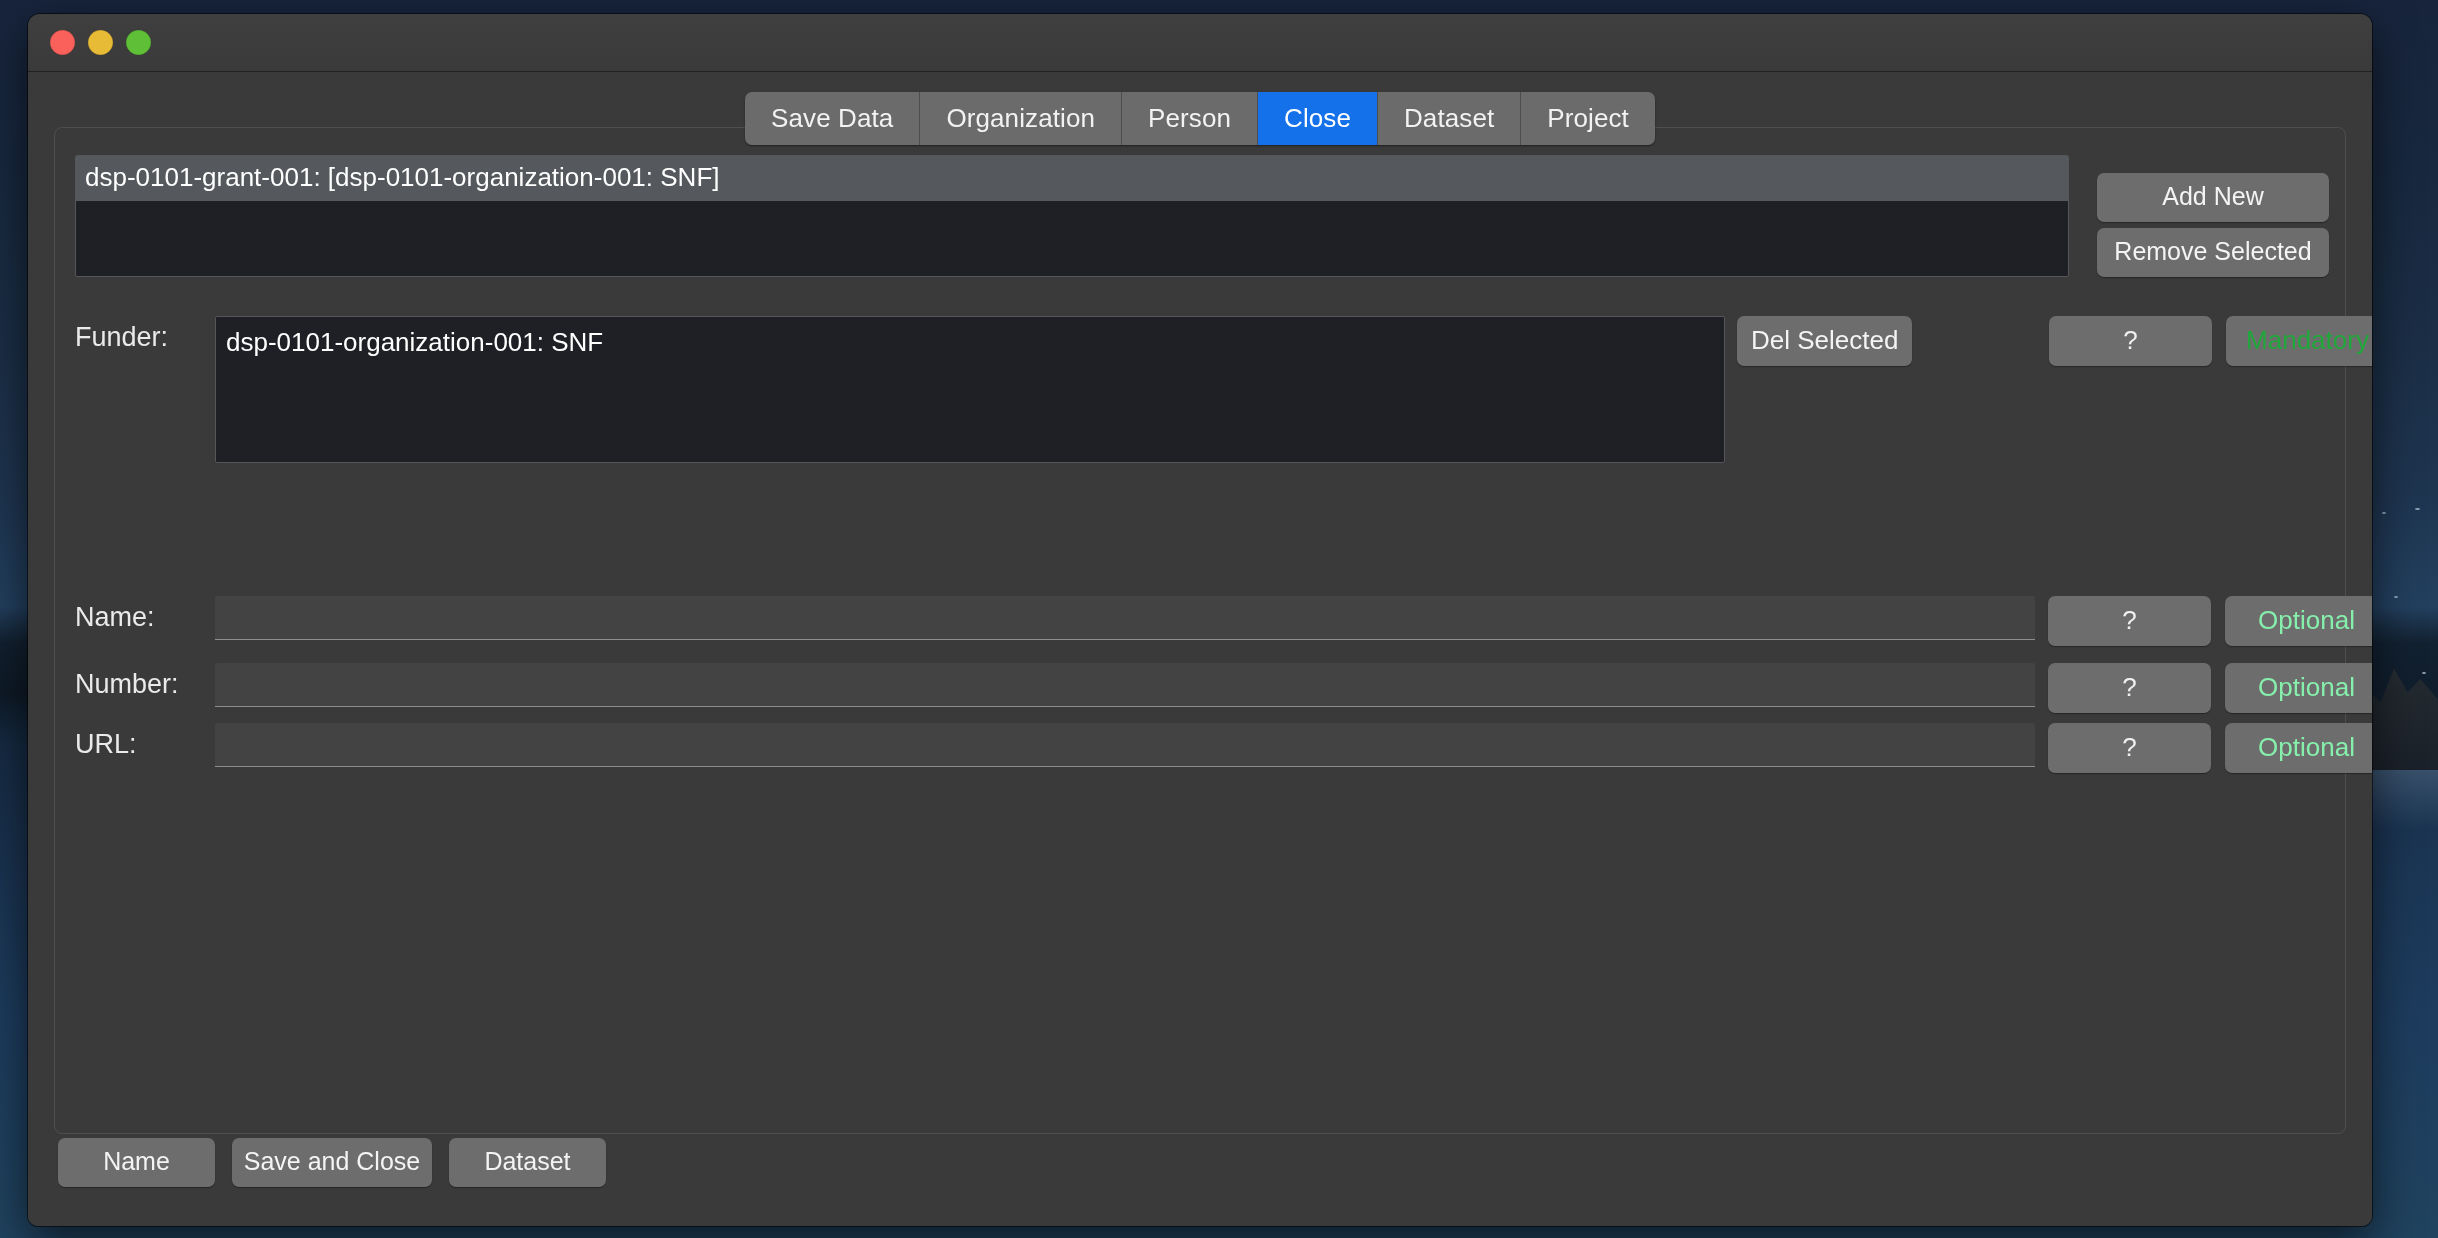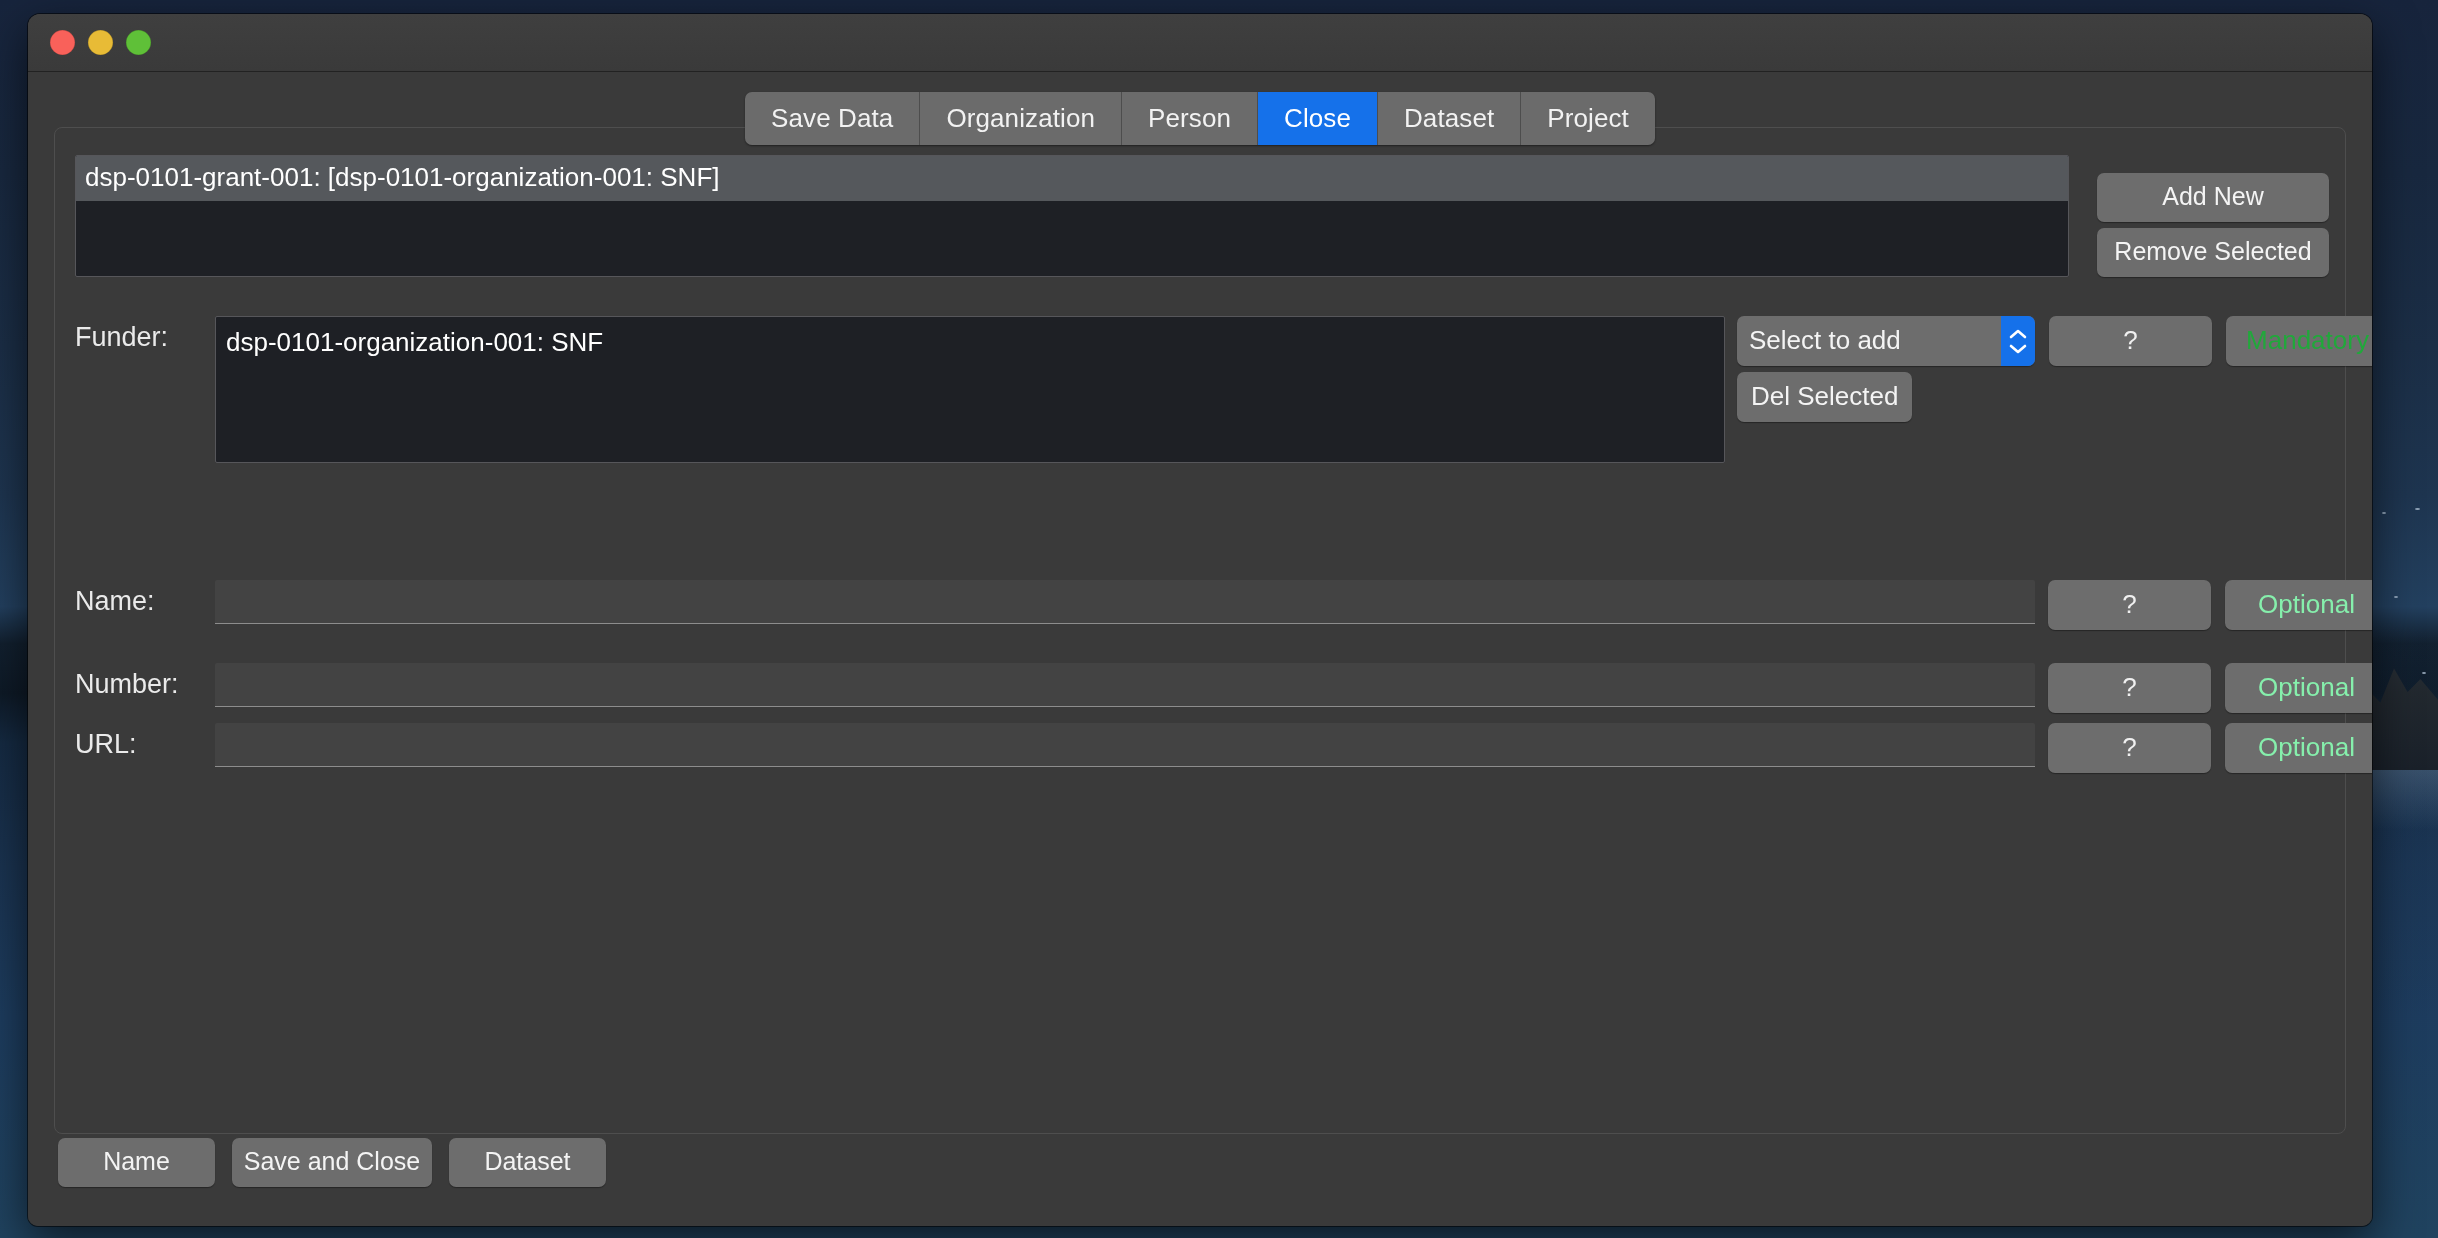--- a/index.html
+++ b/index.html
@@ -296,21 +296,21 @@
     line-height: 1;
     padding: 11px 0 13px 0;
     text-align: center;
     box-shadow: 0 1px 1px rgba(0,0,0,.35);
     cursor: default;
   }
   .status-btn.mandatory { color: #21a83b; }
   .status-btn.optional  { color: #86efac; }
 
   
-  #row-name   { top: 452px; }
+  #row-name   { top: 468px; }
   #row-number { top: 535px; }
   #row-url    { top: 595px; }
 
   .text-input {
     flex: 0 0 auto;
     width: 1820px;
     height: 44px;
     background: #434343;
     border: none;
     border-bottom: 1px solid #8d8d8d;
@@ -389,31 +389,20 @@
 
         <div class="row" id="row-funder">
           <div class="row-label">Funder:</div>
 
           <div id="funder-box">
             <div class="list-row">dsp-0101-organization-001: SNF</div>
           </div>
 
           <div id="funder-controls">
             <div id="funder-select-wrap">
-              <div class="select-btn">
-                <span>Select to add</span>
-                <span class="select-arrow">
-                  <svg width="20" height="11" viewBox="0 0 20 11" aria-hidden="true">
-                    <path d="M3 8 L10 2 L17 8" fill="none" stroke="#ffffff" stroke-width="2.6" stroke-linecap="round" stroke-linejoin="round"></path>
-                  </svg>
-                  <svg width="20" height="11" viewBox="0 0 20 11" aria-hidden="true">
-                    <path d="M3 3 L10 9 L17 3" fill="none" stroke="#ffffff" stroke-width="2.6" stroke-linecap="round" stroke-linejoin="round"></path>
-                  </svg>
-                </span>
-              </div>
               <div class="del-btn">Del Selected</div>
             </div>
 
             <div class="help-btn">?</div>
             <div class="status-btn mandatory">Mandatory</div>
           </div>
         </div>
 
         <div class="row" id="row-name">
           <div class="row-label">Name:</div>

